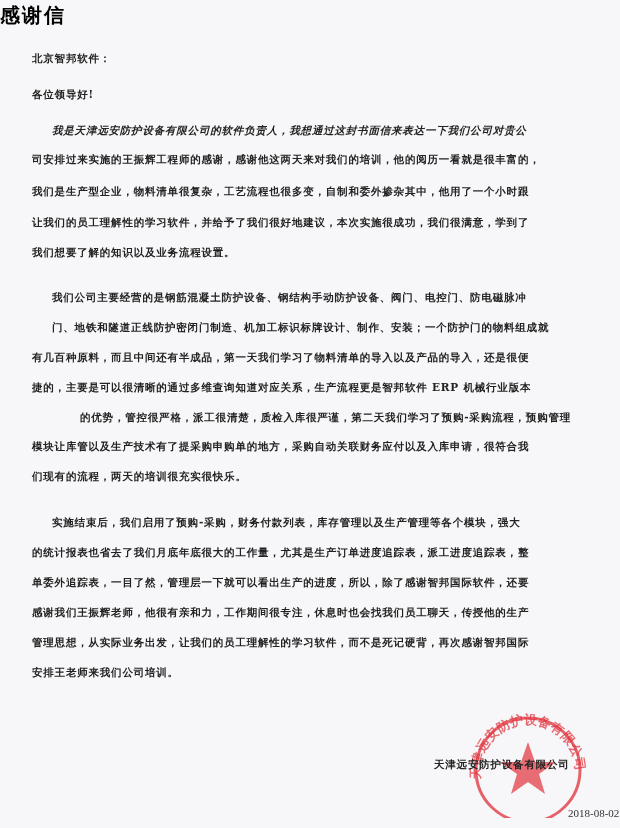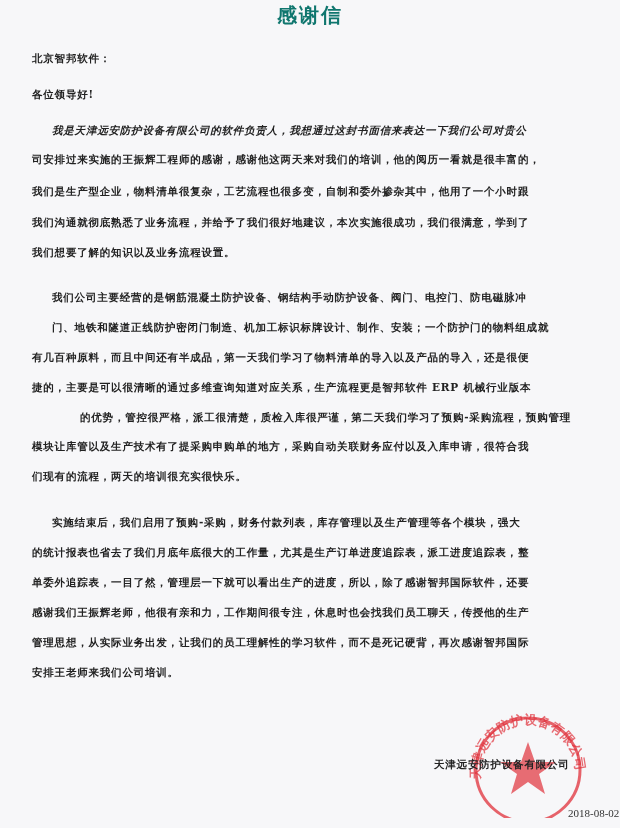--- a/index.html
+++ b/index.html
@@ -5,23 +5,23 @@
   html, body { margin: 0; padding: 0; }
   body {
     width: 620px; height: 828px; overflow: hidden;
     background: #f7f7f9;
     font-family: "DejaVu Serif", "Liberation Serif", serif;
     color: #1d1d1d;
     position: relative;
   }
   .page { position: absolute; left: 0; top: 0; width: 620px; height: 828px; }
   .title {
-    position: absolute; top: 2px; left: 0; width: 620px; text-align: center;
+    position: absolute; top: 2px; left: 0; width: 620px; 
     font-family: "DejaVu Sans", sans-serif; font-weight: bold; font-size: 20px; letter-spacing: 2px;
-    color: #0f766e;
+    color: #000000;
   }
   .line {
     position: absolute; left: 32px; font-size: 10.5px; letter-spacing: 0.8px; white-space: nowrap;
     font-weight: bold; color: #222;
   }
   .stamp {
     position: absolute; left: 462px; top: 708px; width: 130px; height: 110px;
   }
   .signature {
     position: absolute; left: 434px; top: 758px; font-size: 10.5px; font-weight: bold; letter-spacing: 0.8px; color: #222;
@@ -35,21 +35,21 @@
 
 <div class="page">
   <div class="title">感谢信</div>
 
   <div class="line" style="top:52px;">北京智邦软件：</div>
   <div class="line" style="top:88px;">各位领导好!</div>
 
   <div class="line" style="top:124px; left:52px;font-style:italic;">我是天津远安防护设备有限公司的软件负责人，我想通过这封书面信来表达一下我们公司对贵公</div>
   <div class="line" style="top:153px;">司安排过来实施的王振辉工程师的感谢，感谢他这两天来对我们的培训，他的阅历一看就是很丰富的，</div>
   <div class="line" style="top:185px;">我们是生产型企业，物料清单很复杂，工艺流程也很多变，自制和委外掺杂其中，他用了一个小时跟</div>
-  <div class="line" style="top:216px;">我们沟通就彻底熟悉了业务流程，并给予了我们很好地建议，本次实施很成功，我们很满意，学到了</div>
+  <div class="line" style="top:216px;">让我们的员工理解性的学习软件，并给予了我们很好地建议，本次实施很成功，我们很满意，学到了</div>
   <div class="line" style="top:246px;">我们想要了解的知识以及业务流程设置。</div>
 
   <div class="line" style="top:291px; left:52px;">我们公司主要经营的是钢筋混凝土防护设备、钢结构手动防护设备、阀门、电控门、防电磁脉冲</div>
   <div class="line" style="top:321px;padding-left:20px;">门、地铁和隧道正线防护密闭门制造、机加工标识标牌设计、制作、安装；一个防护门的物料组成就</div>
   <div class="line" style="top:351px;">有几百种原料，而且中间还有半成品，第一天我们学习了物料清单的导入以及产品的导入，还是很便</div>
   <div class="line" style="top:381px;">捷的，主要是可以很清晰的通过多维查询知道对应关系，生产流程更是智邦软件 ERP 机械行业版本</div>
   <div class="line" style="top:411px;padding-left:48px;">的优势，管控很严格，派工很清楚，质检入库很严谨，第二天我们学习了预购-采购流程，预购管理</div>
   <div class="line" style="top:440px;">模块让库管以及生产技术有了提采购申购单的地方，采购自动关联财务应付以及入库申请，很符合我</div>
   <div class="line" style="top:470px;">们现有的流程，两天的培训很充实很快乐。</div>
 

